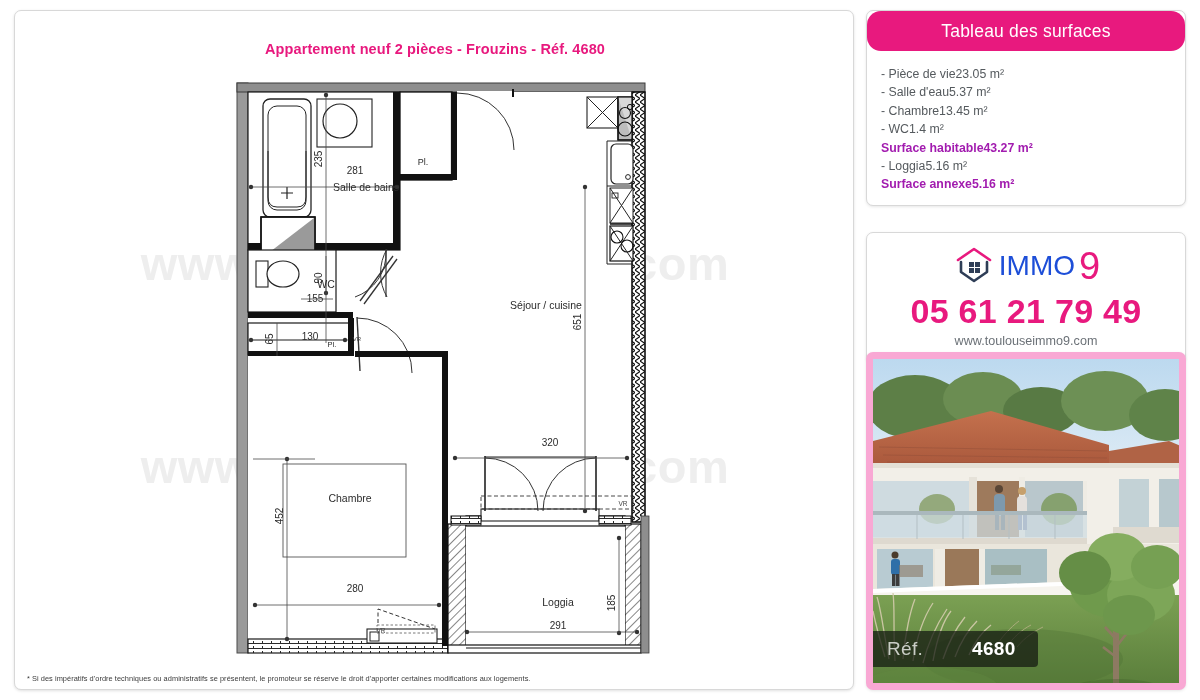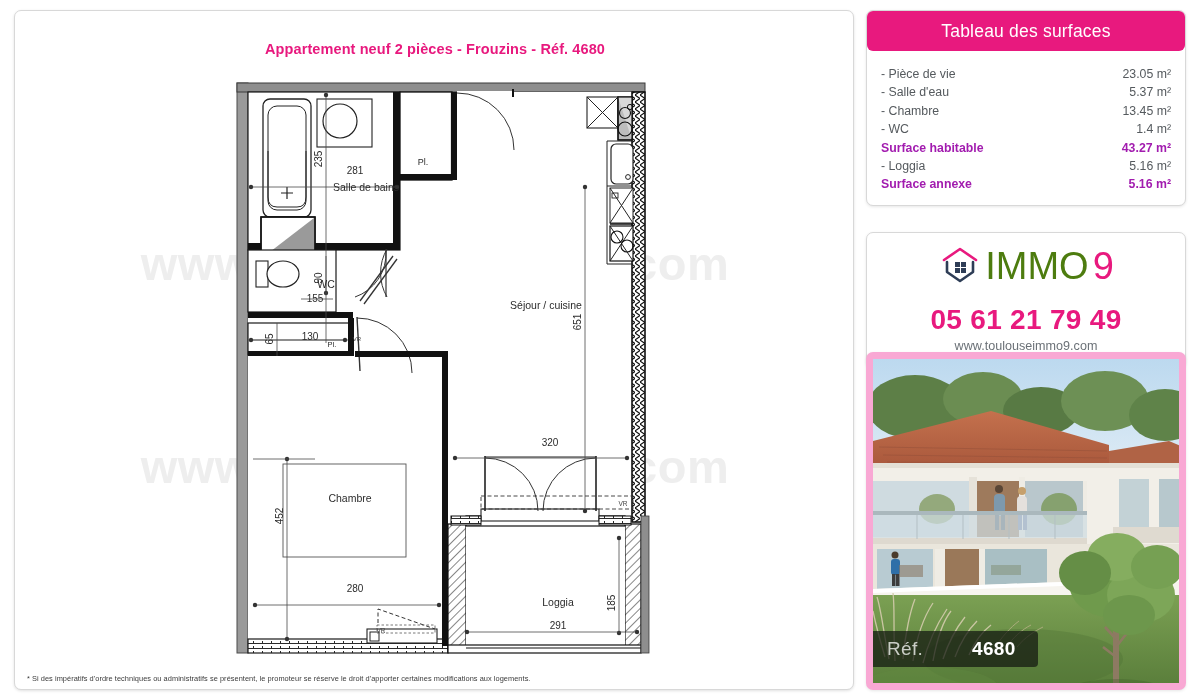--- a/index.html
+++ b/index.html
@@ -77,67 +77,67 @@
     border: 1px solid #d8d8d8;
     border-radius: 7px;
     box-shadow: 0 1px 3px rgba(0,0,0,.10);
   }
 
   
   .surfaces-wrap { position: absolute; left: 0; top: 0; width: 320px; }
   .surfaces-header {
     height: 40px;
     background: #e8197e;
-    border-radius: 6px;
+    border-radius: 14px;
     display: flex; align-items: center; justify-content: center;
     color: #ffffff;
     font-size: 17.5px;
     letter-spacing: .2px;
   }
   .surfaces-body {
     margin-top: 5px;
     padding: 9px 14px 11px 14px;
   }
   .srow {
-    display: flex; justify-content: space-between; align-items: baseline;
+    display: flex; justify-content: flex-start; align-items: baseline;
     font-size: 12.3px;
     color: #555a5e;
     line-height: 18.4px;
     white-space: nowrap;
   }
   .srow.total { font-weight: bold; color: #a21caf; }
   .srow .sval { text-align: right; }
 
   
   .contact-wrap {
     position: absolute; left: 0; top: 222px; width: 320px;
     padding: 12px 10px 14px 10px;
     text-align: center;
   }
   .logo-line {
     display: flex; align-items: center; justify-content: center;
     gap: 3px; height: 42px;
   }
   .logo-text {
-    font-size: 38px;
-    color: #4d7c0f;
+    font-size: 28px;
+    color: #1d4ed8;
     letter-spacing: 0px;
     line-height: 1;
     font-weight: 300;
   }
   .logo-nine {
     font-size: 38px;
     color: #e8197e;
     line-height: 1;
     font-weight: 300;
     margin-left: 1px;
   }
   .phone {
-    margin-top: 17px;
-    font-size: 28px;
+    margin-top: 5px;
+    font-size: 34px;
     font-weight: bold;
     color: #e8197e;
     letter-spacing: .3px;
   }
   .website {
     margin-top: 3px;
     font-size: 12.6px;
     color: #6b7177;
   }
 

